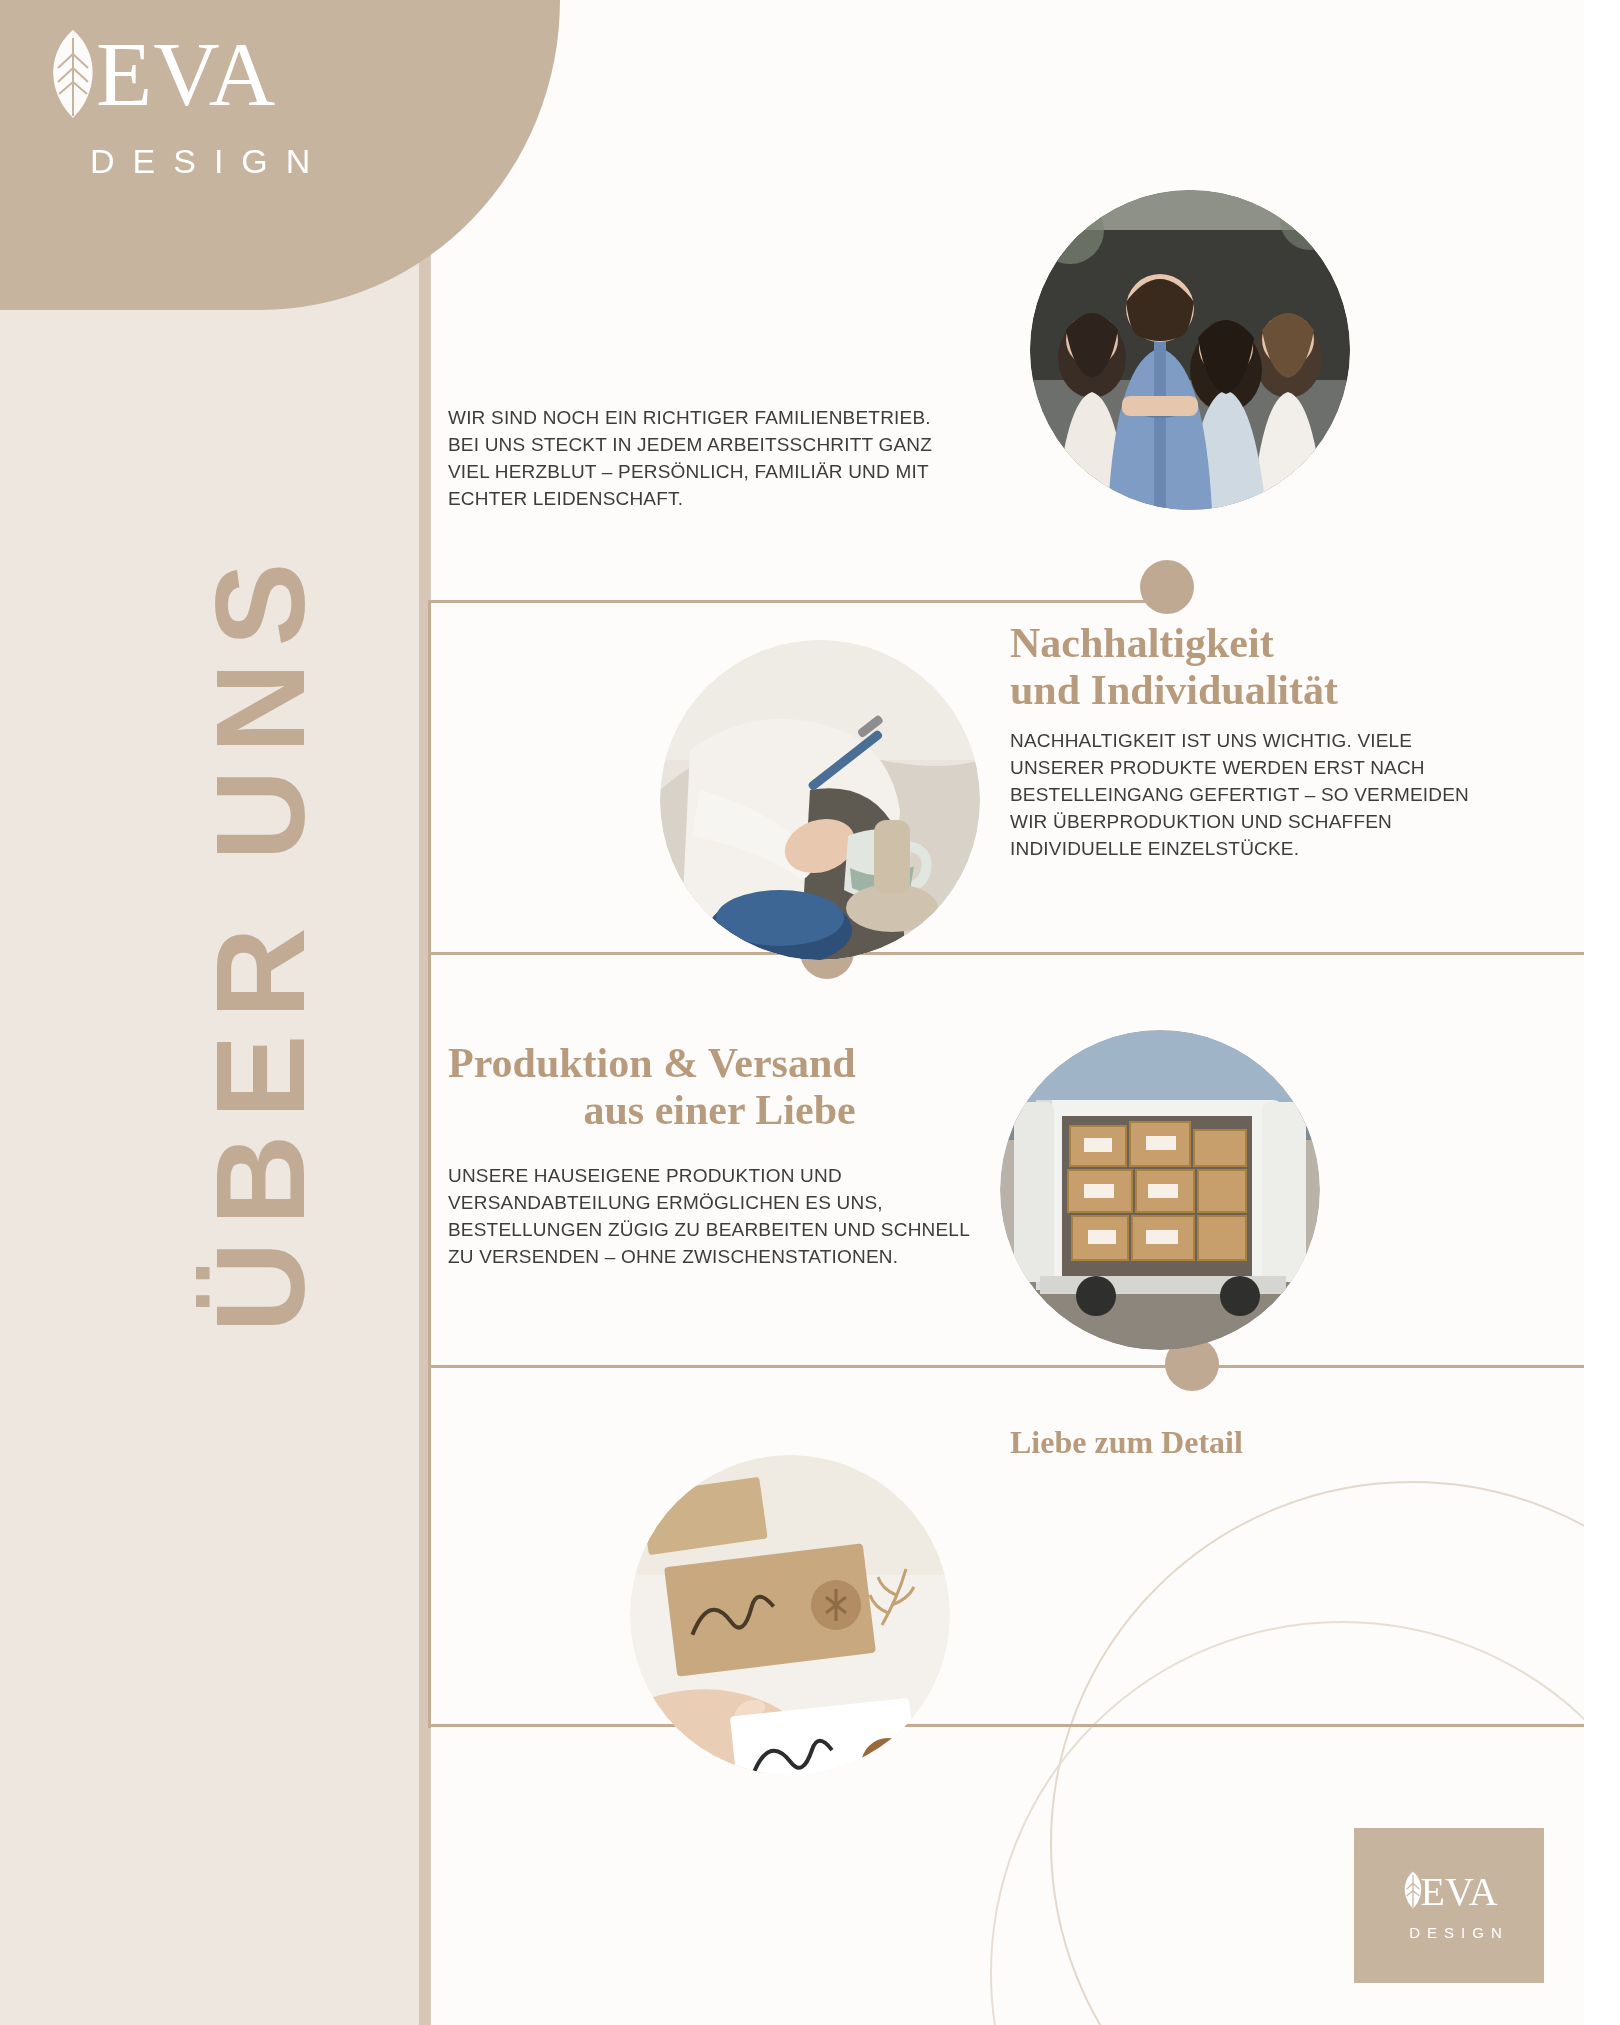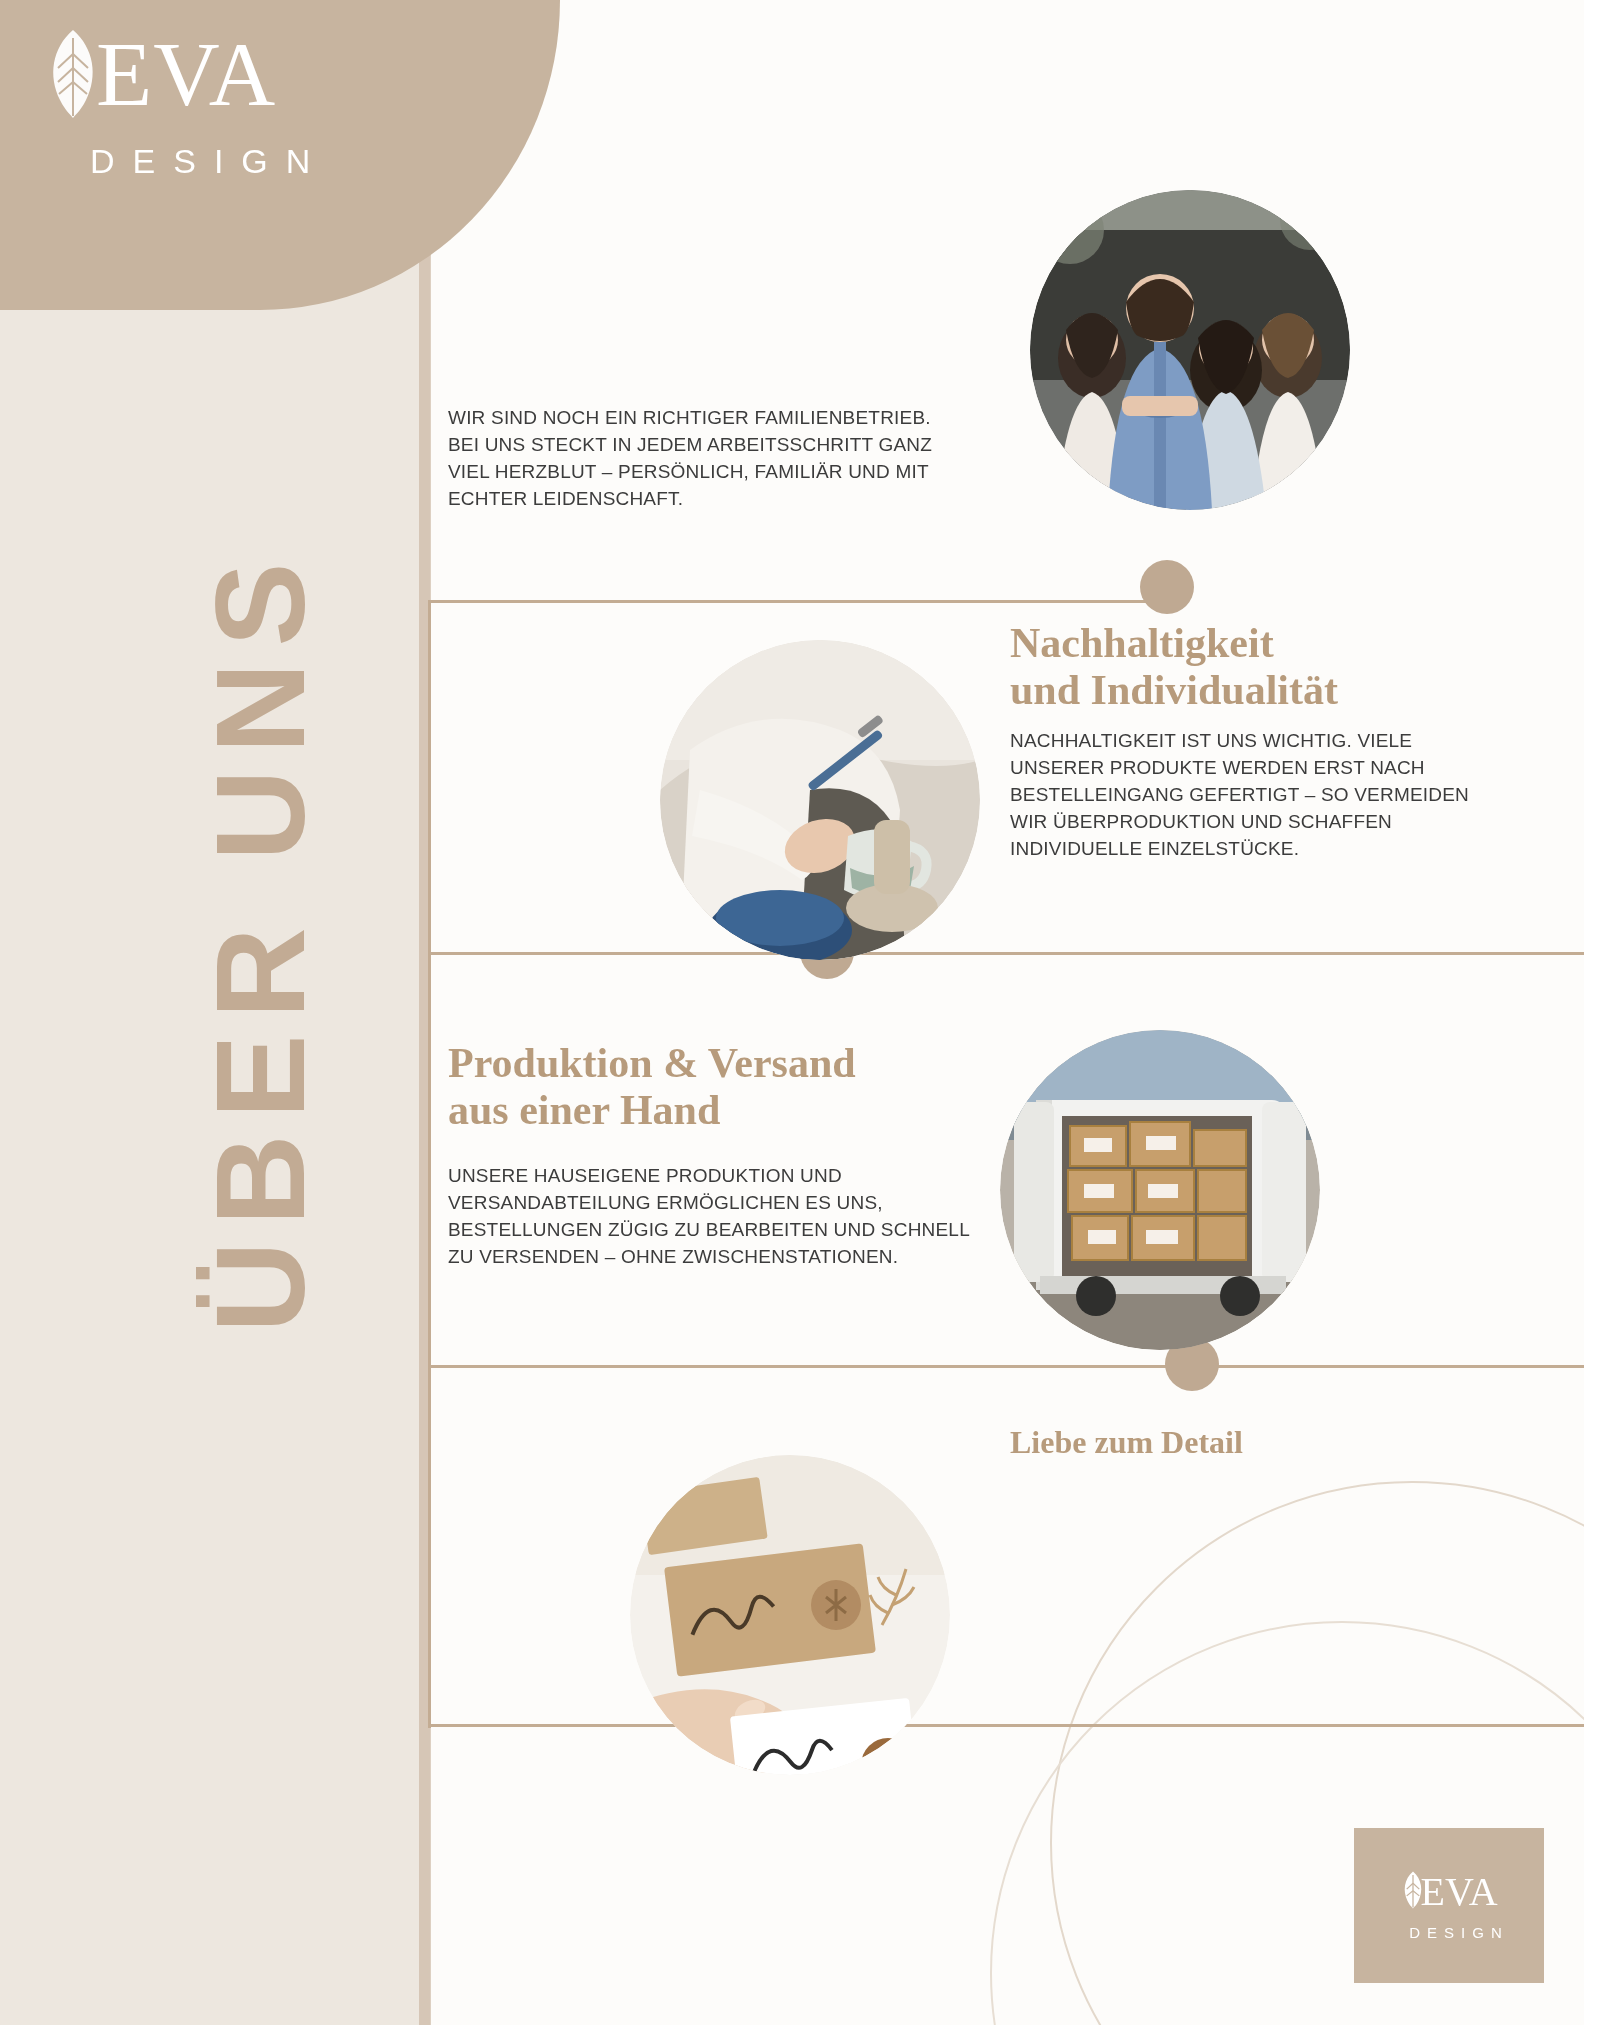--- a/index.html
+++ b/index.html
@@ -379,23 +379,23 @@
           <rect x="146" y="200" width="32" height="14"></rect>
         </g>
 
         <rect x="40" y="246" width="246" height="18" fill="#d5d5d1"></rect>
         <circle cx="96" cy="266" r="20" fill="#2f2f2d"></circle>
         <circle cx="240" cy="266" r="20" fill="#2f2f2d"></circle>
       </g>
     </svg>
   </div>
 
-  <div class="block-title" style="left:448px; top:1040px; font-size:42px;">
+  <div class="block-title" style="left:448px; top:1040px; font-size:42px;text-align:right;">
     <div>Produktion   &amp;   Versand</div>
-    <div>aus einer Hand</div>
+    <div>aus einer Liebe</div>
   </div>
 
   <div class="block-body" style="left:448px; top:1163px; width:540px;">UNSERE HAUSEIGENE PRODUKTION UND VERSANDABTEILUNG ERMÖGLICHEN ES UNS, BESTELLUNGEN ZÜGIG ZU BEARBEITEN UND SCHNELL ZU VERSENDEN – OHNE ZWISCHENSTATIONEN.</div>
 
   <div class="photo" style="left:630px; top:1455px; width:320px; height:320px;">
     <svg viewBox="0 0 320 320" class="inner" aria-hidden="true">
       <defs>
           <clipPath id="c4">
             <circle cx="160" cy="160" r="160"></circle>
           </clipPath>

